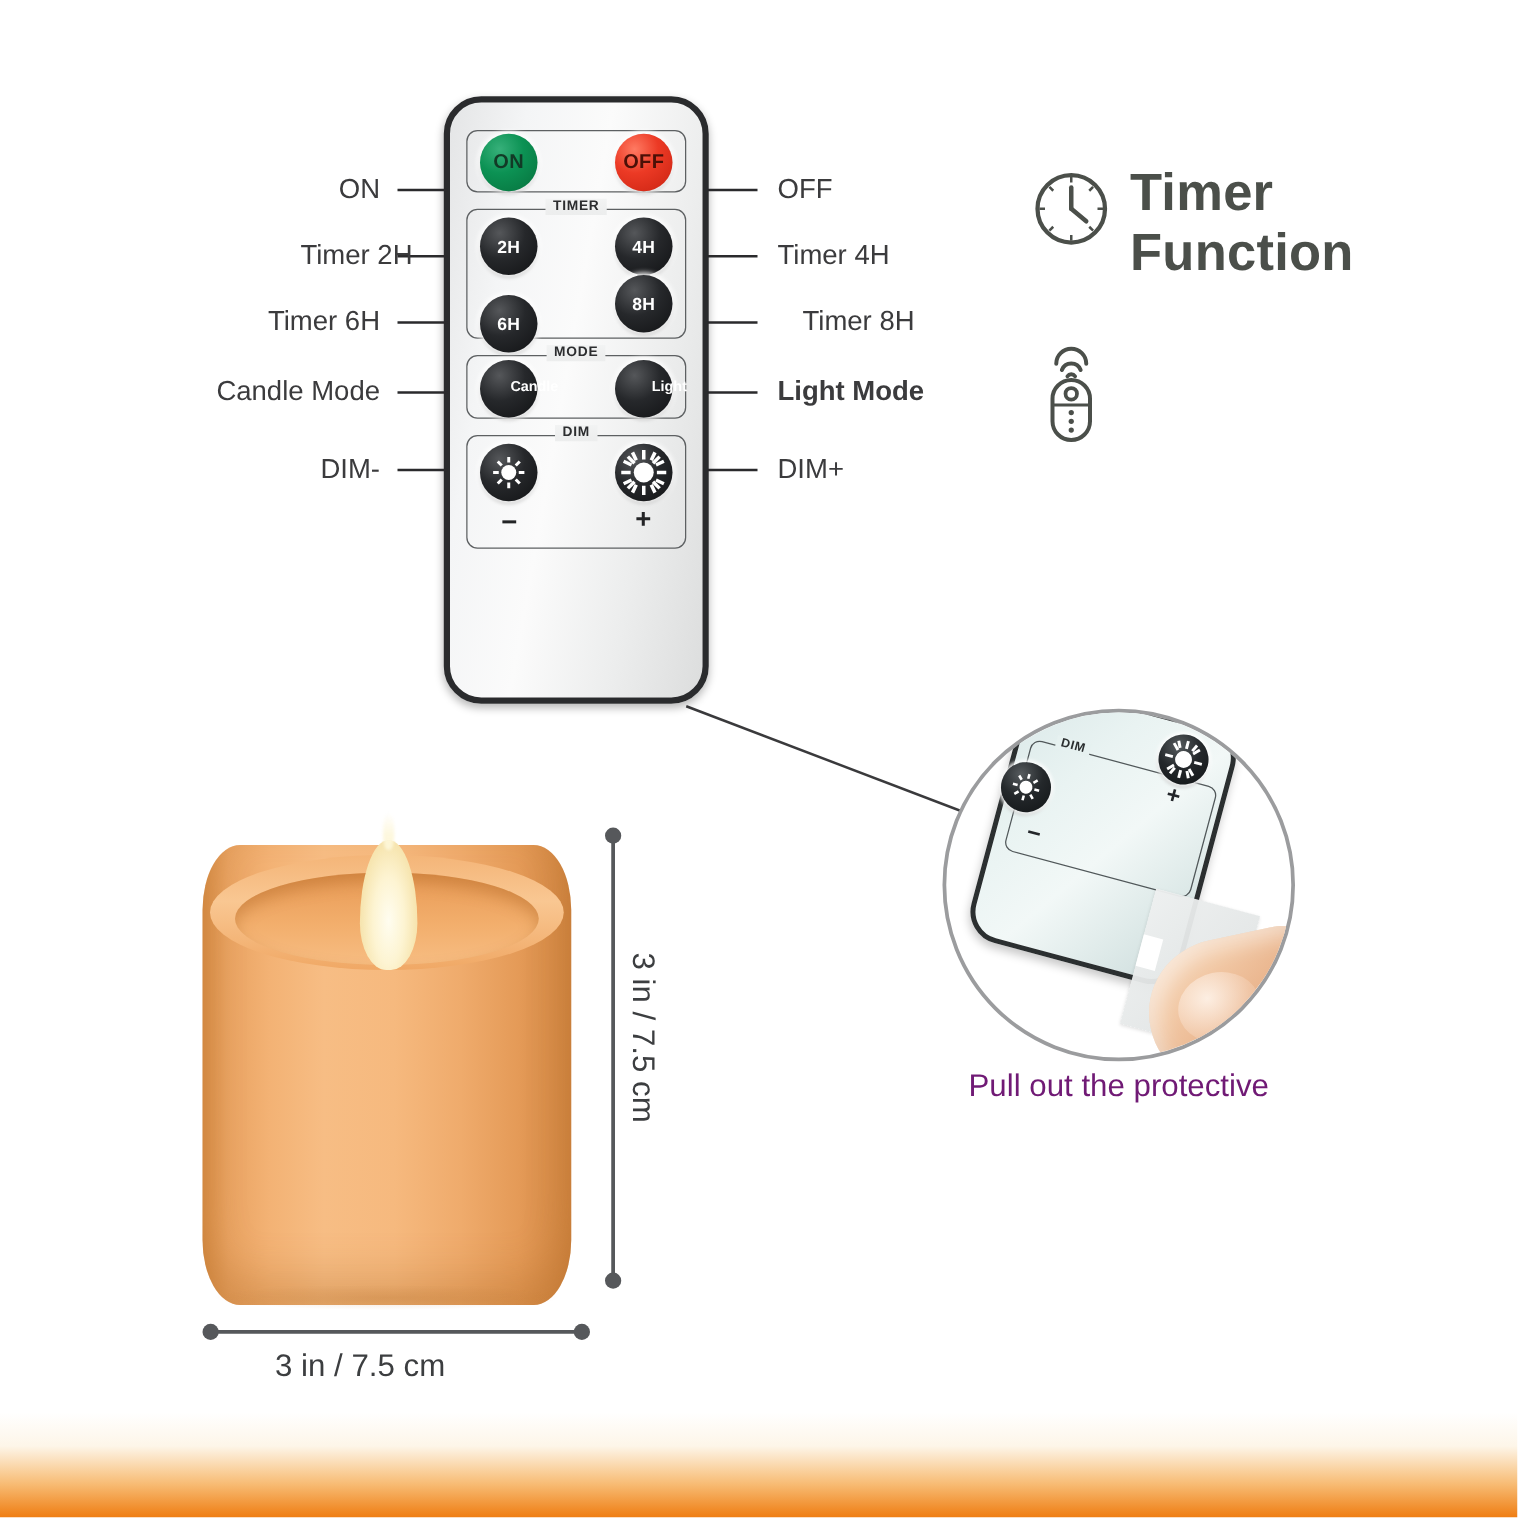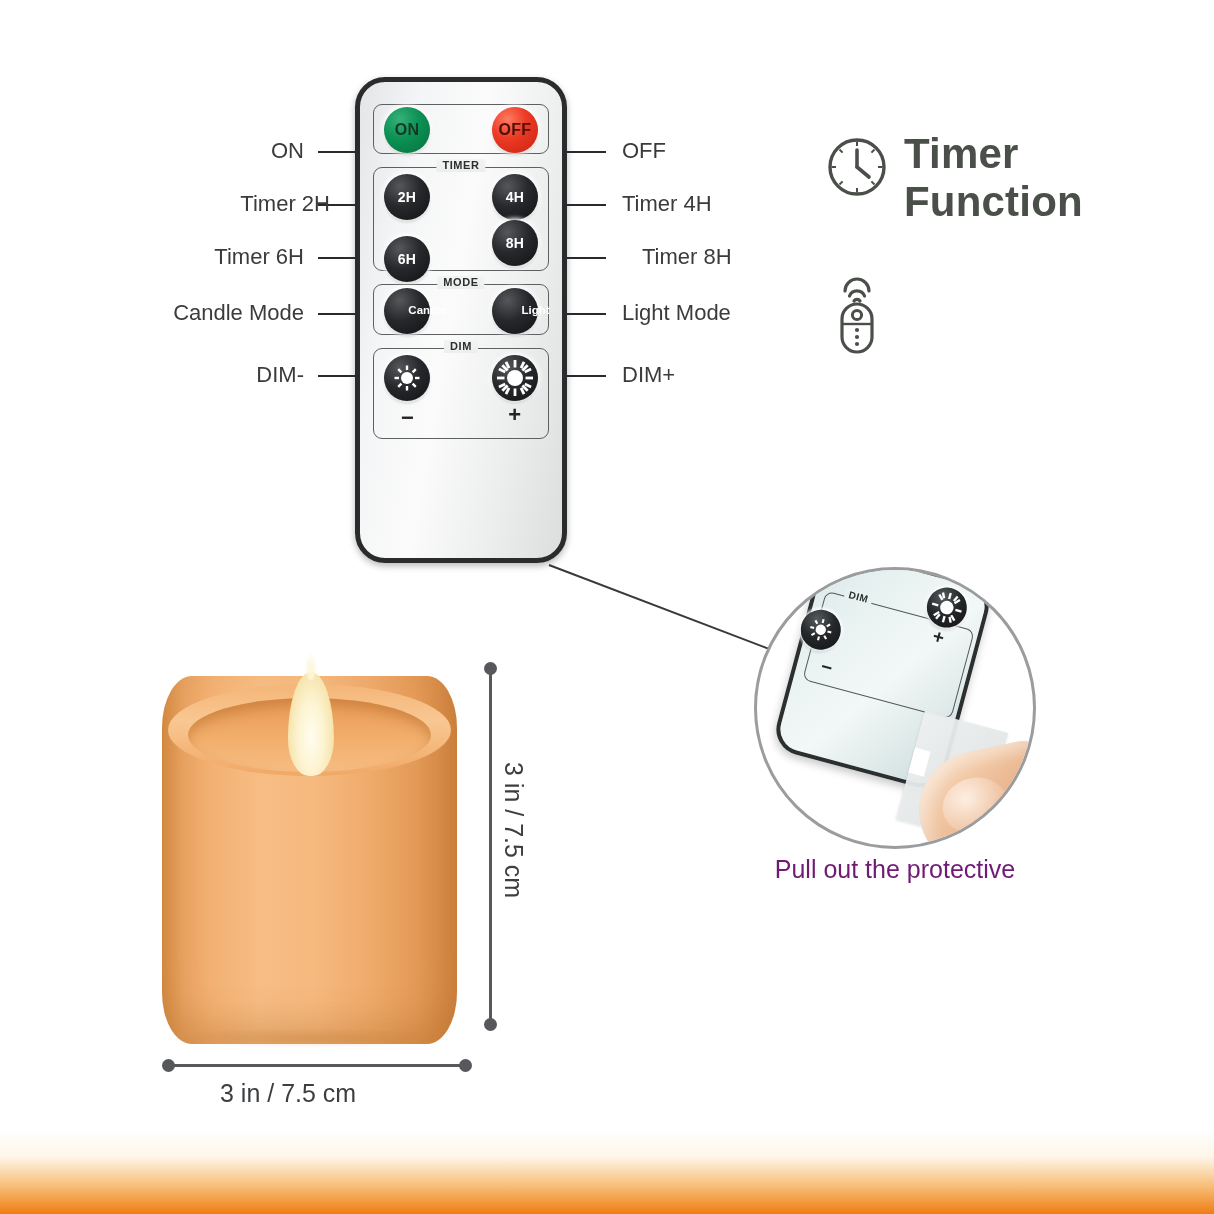--- a/index.html
+++ b/index.html
@@ -331,21 +331,21 @@
   <div class="lead" style="left:566px; top:151px; width:40px;"></div>
   <div class="callout-label right" style="left:622px; top:138px;">OFF</div>
 
   <div class="lead" style="left:566px; top:204px; width:40px;"></div>
   <div class="callout-label right" style="left:622px; top:191px;">Timer 4H</div>
 
   <div class="lead" style="left:566px; top:257px; width:40px;"></div>
   <div class="callout-label right" style="left:622px; top:244px;margin-left:20px;">Timer 8H</div>
 
   <div class="lead" style="left:566px; top:313px; width:40px;"></div>
-  <div class="callout-label right" style="left:622px; top:300px;">Light Mode</div>
+  <div class="callout-label right" style="left:622px; top:300px;font-weight:bold;">Light Mode</div>
 
   <div class="lead" style="left:566px; top:375px; width:40px;"></div>
   <div class="callout-label right" style="left:622px; top:362px;">DIM+</div>
 
   <div class="feature" style="left:826px; top:130px;">
     <div class="feature-icon">
       <svg width="62" height="62" viewBox="0 0 62 62">
         <circle cx="31" cy="31" r="27" fill="none" stroke="#4b4f4a" stroke-width="3.4"></circle>
         <g stroke="#4b4f4a" stroke-width="2">
           <line x1="31" y1="5.5" x2="31" y2="10"></line>

